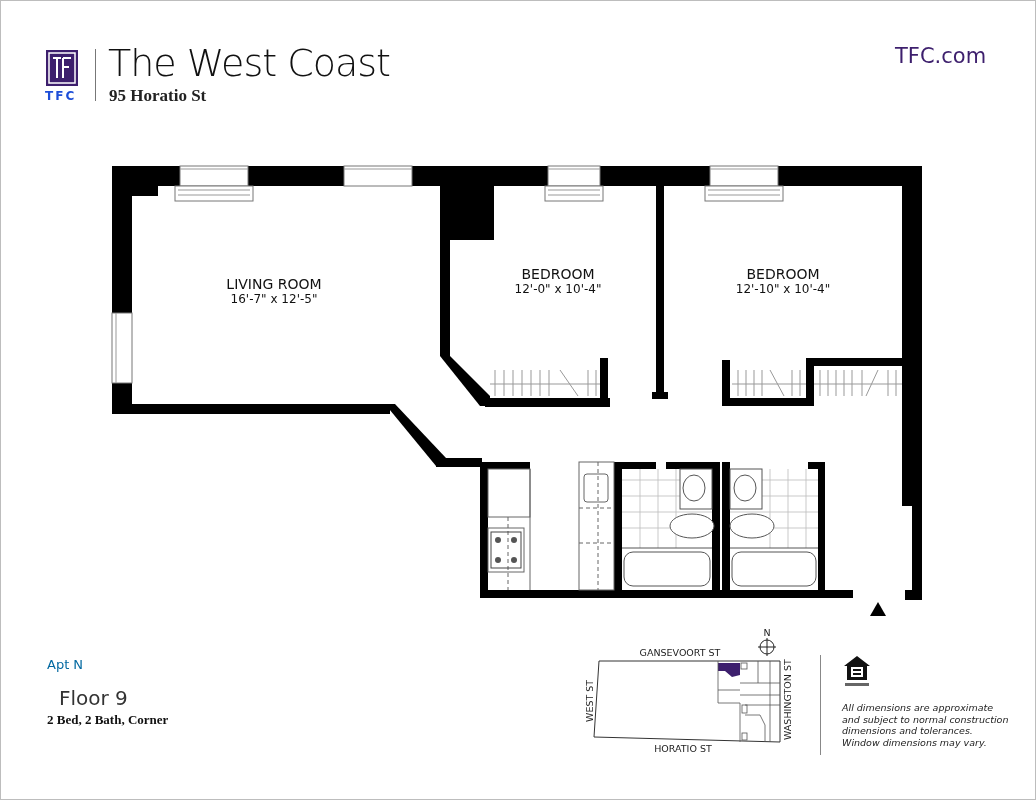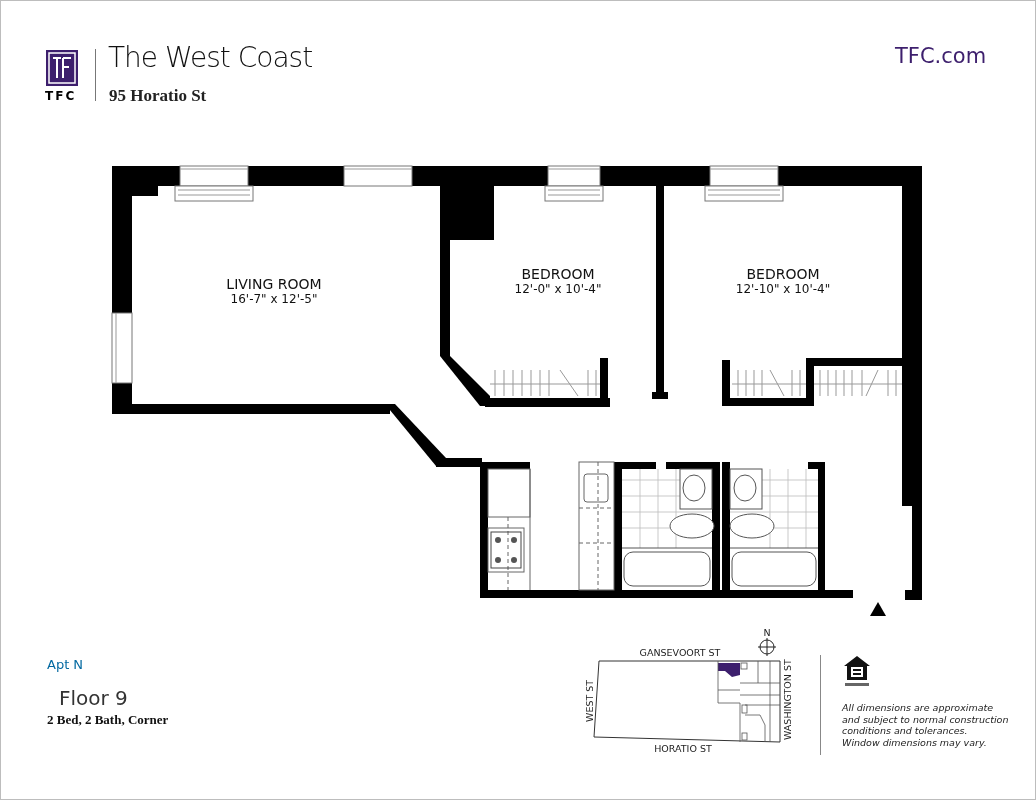--- a/index.html
+++ b/index.html
@@ -2,23 +2,23 @@
 <html><head>
 <meta charset="utf-8">
 <style>
   html, body { margin: 0; padding: 0; background: #fff; }
   body { width: 1036px; height: 800px; position: relative; overflow: hidden;
          font-family: "Liberation Sans", sans-serif; color: #111; }
   .frame { position: absolute; left: 0; top: 0; width: 1034px; height: 798px;
            border: 1px solid #bdbdbd; }
   .logo { position: absolute; left: 46px; top: 50px; width: 32px; height: 36px; }
   .logo-text { position: absolute; left: 45px; top: 89px; font-family: "DejaVu Sans", sans-serif;
-               font-weight: bold; font-size: 12px; letter-spacing: 2px; color: #000000; }
+               font-weight: bold; font-size: 12px; letter-spacing: 2px; color: #1d4ed8; }
   .vdiv { position: absolute; left: 95px; top: 49px; width: 1px; height: 52px; background: #777; }
-  .title { position: absolute; left: 108px; top: 41px; font-size: 28px; font-weight: 300;
+  .title { position: absolute; left: 108px; top: 41px; font-size: 38px; font-weight: 300;
            font-family: "DejaVu Sans", sans-serif; letter-spacing: -1px; color: #111; }
   .subtitle { position: absolute; left: 109px; top: 86px; font-family: "Liberation Serif", serif;
               font-weight: bold; font-size: 17px; color: #222; }
   .site { position: absolute; left: 895px; top: 44px; font-size: 21px; color: #3d1f6d;
           font-family: "DejaVu Sans", sans-serif; }
   .plan { position: absolute; left: 0; top: 0; }
   .room-label { font-family: "DejaVu Sans", sans-serif; font-size: 14px; fill: #111; }
   .room-dim { font-family: "DejaVu Sans", sans-serif; font-size: 12px; fill: #111; }
   .apt { position: absolute; left: 47px; top: 657px; font-size: 13px; color: #0369a1;
          font-family: "DejaVu Sans", sans-serif; }
@@ -248,15 +248,15 @@
   <polygon points="15,2 2,12 5,12 5,26 25,26 25,12 28,12" fill="#111"></polygon>
   <rect x="9" y="13" width="12" height="10" fill="#fff"></rect>
   <rect x="11" y="15" width="8" height="2" fill="#111"></rect>
   <rect x="11" y="19" width="8" height="2" fill="#111"></rect>
   <rect x="3" y="29" width="24" height="3" fill="#666"></rect>
 </svg>
 
 <div class="disclaimer">
   <div>All dimensions are approximate</div>
   <div>and subject to normal construction</div>
-  <div>conditions and tolerances.</div>
+  <div>dimensions and tolerances.</div>
   <div>Window dimensions may vary.</div>
 </div>
 
 </body></html>

